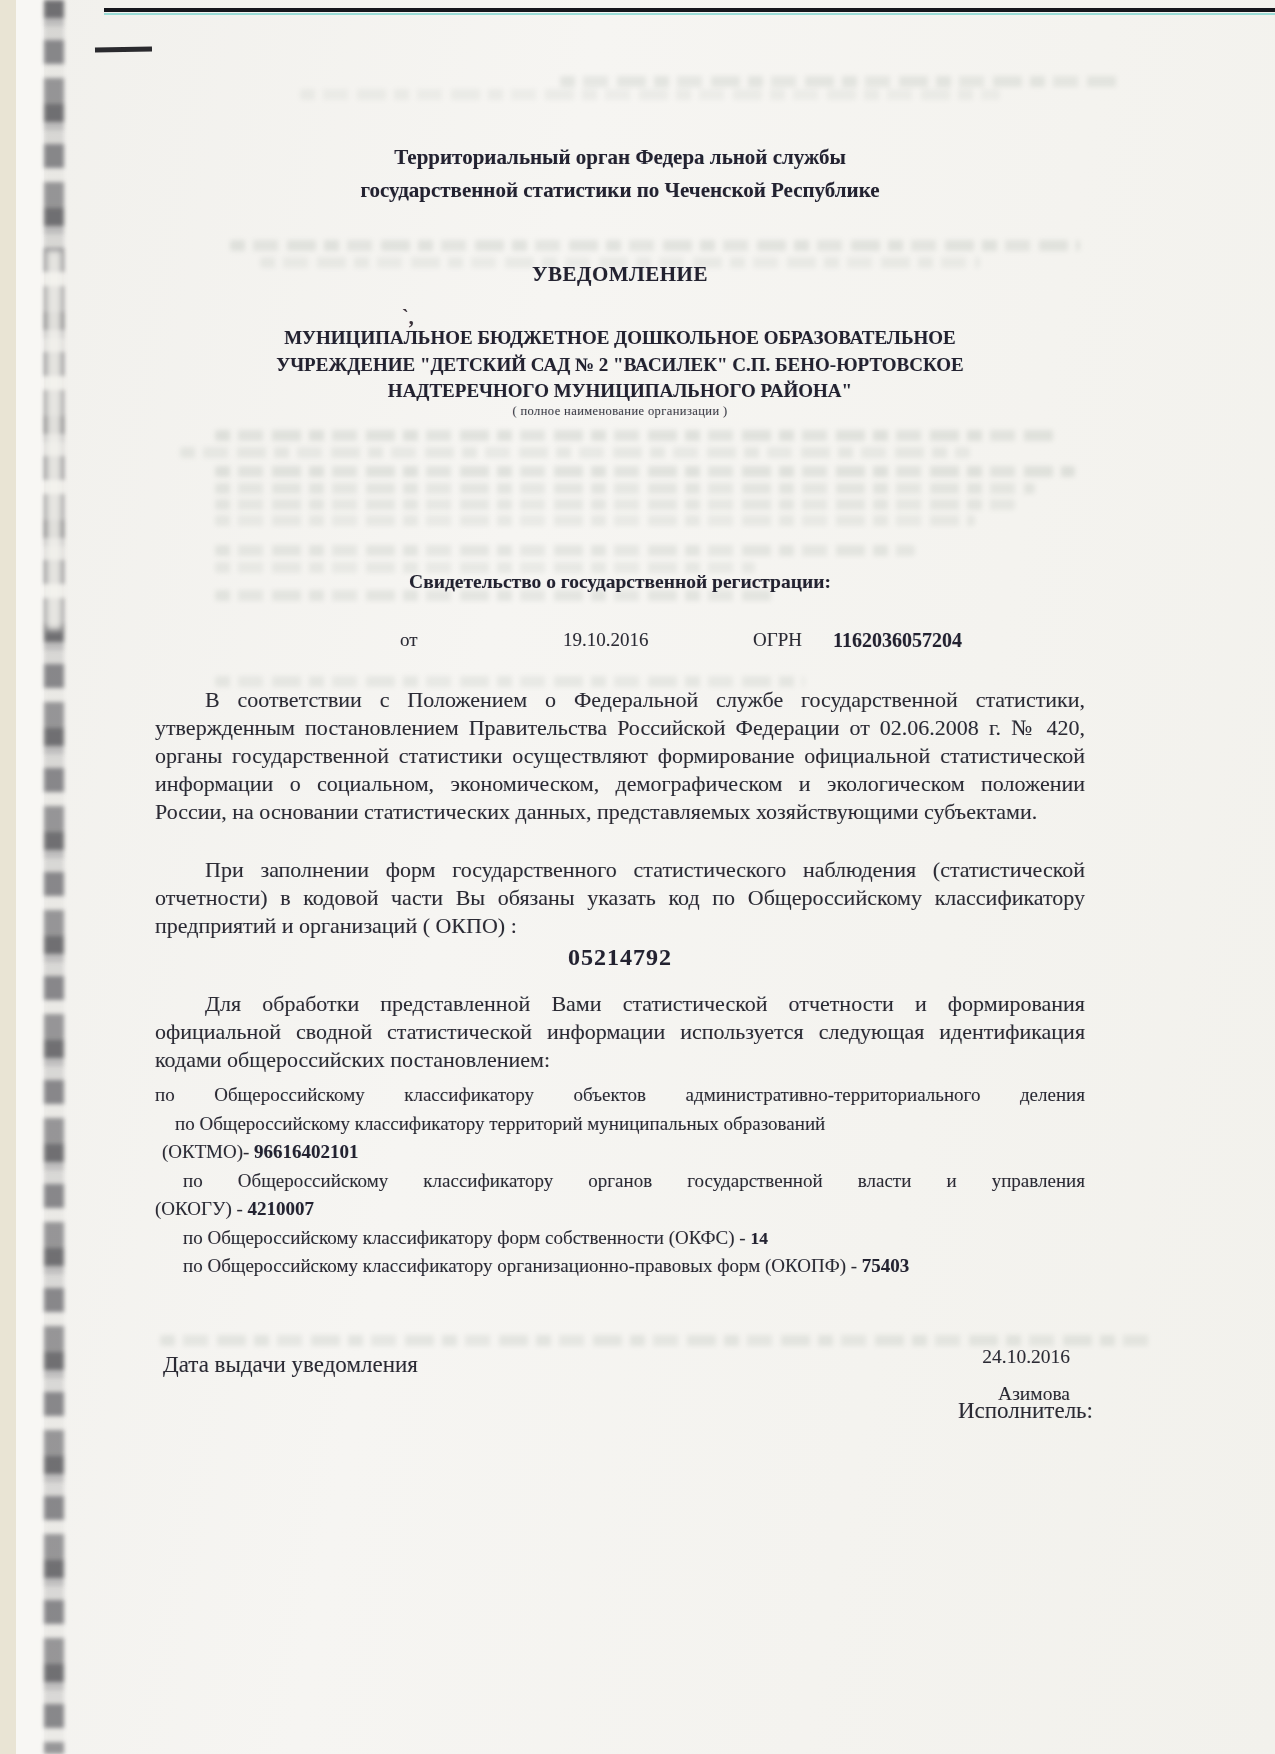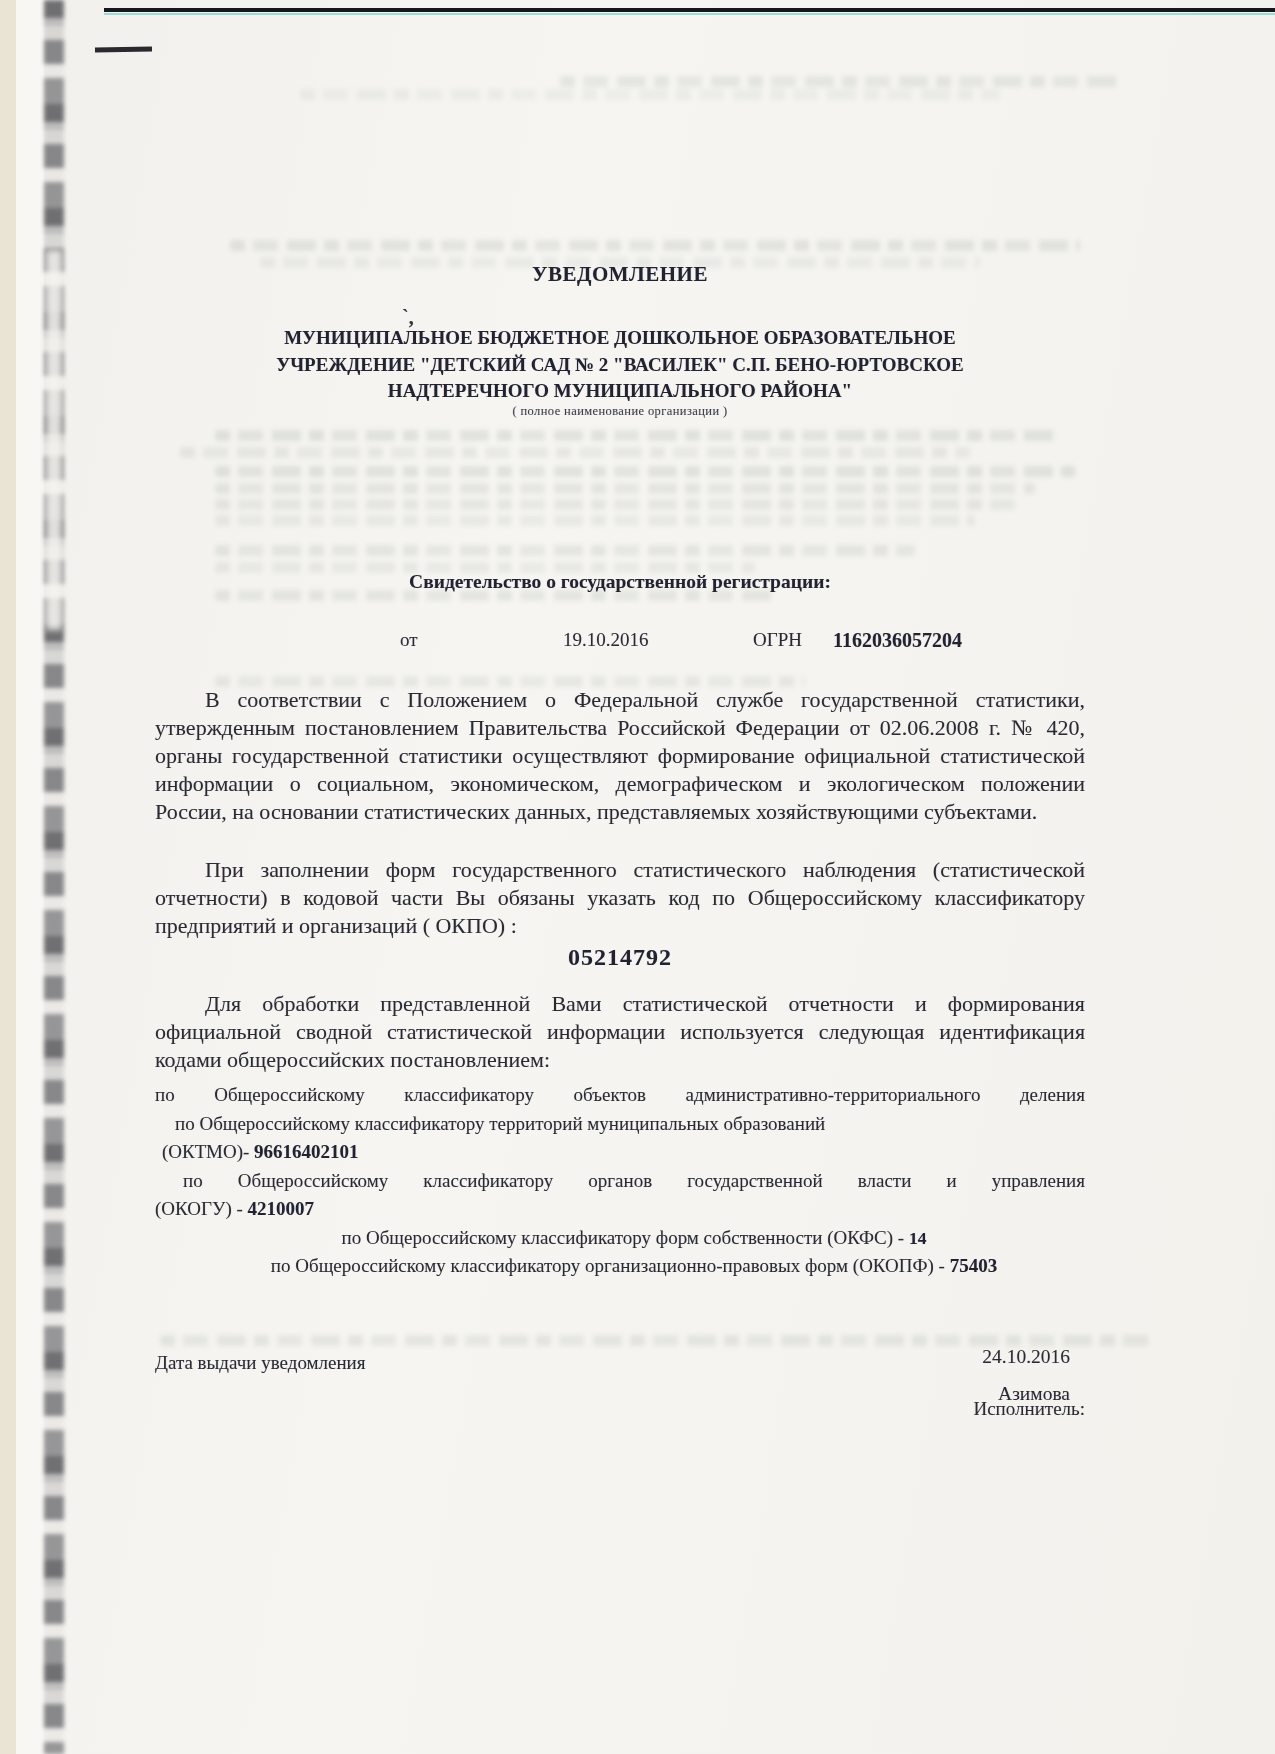--- a/index.html
+++ b/index.html
@@ -50,25 +50,25 @@
   .org{font-size:19px;font-weight:bold;line-height:26.5px;color:#232230;}
   .caption{font-size:12.5px;letter-spacing:0.4px;color:#3c3b44;}
   .reg-h{font-size:19.5px;font-weight:bold;color:#232230;}
   .reg-row{height:30px;font-size:19px;}
   .reg-row span{position:absolute;top:0;}
   .body-p{font-size:22px;line-height:28px;text-align:justify;text-indent:50px;}
   .okpo{font-size:24px;font-weight:bold;letter-spacing:1px;color:#232230;}
   .cls-line{font-size:19px;line-height:28.5px;white-space:normal;}
   .stretch{text-align:justify;text-align-last:justify;}
   .ind20{padding-left:20px;}
-  .ind28{padding-left:28px;text-align:center;}
+  .ind28{padding-left:28px;}
   .ind6{padding-left:7px;}
   .code{font-weight:bold;color:#232230;}
   .code-sm{font-weight:bold;font-size:17.5px;color:#232230;}
-  .foot{font-size:19px;}
+  .foot{font-size:23px;margin-left:8px;}
   .foot-r{position:absolute;right:205px;text-align:right;font-size:19.5px;}
 </style>
 </head>
 <body>
 
 <div class="doc">
 
   <div class="edge-cream"></div>
   <div class="edge-gap"></div>
   <div class="edge-smudge"></div>
@@ -87,20 +87,24 @@
   <div class="ghost" style="left:215px;top:466px;width:860px;opacity:.36;"></div>
   <div class="ghost" style="left:215px;top:483px;width:820px;opacity:.3;"></div>
   <div class="ghost" style="left:215px;top:499px;width:800px;opacity:.28;"></div>
   <div class="ghost" style="left:215px;top:515px;width:760px;opacity:.24;"></div>
   <div class="ghost" style="left:215px;top:545px;width:700px;opacity:.3;"></div>
   <div class="ghost" style="left:215px;top:562px;width:540px;opacity:.24;"></div>
   <div class="ghost" style="left:215px;top:590px;width:560px;opacity:.3;"></div>
   <div class="ghost" style="left:215px;top:676px;width:590px;opacity:.26;"></div>
   <div class="ghost" style="left:160px;top:1335px;width:990px;opacity:.3;"></div>
 
+  <div class="abs center hdr" style="top:141px;">
+    <div>Территориальный орган Федера льной службы</div>
+    <div>государственной статистики по Чеченской Республике</div>
+  </div>
 
   <div class="abs center doc-title" style="top:262px;">УВЕДОМЛЕНИЕ</div>
 
   <div class="abs center org" style="top:325px;">
     <div>МУНИЦИПАЛЬНОЕ БЮДЖЕТНОЕ ДОШКОЛЬНОЕ ОБРАЗОВАТЕЛЬНОЕ</div>
     <div>УЧРЕЖДЕНИЕ "ДЕТСКИЙ САД № 2 "ВАСИЛЕК" С.П. БЕНО-ЮРТОВСКОЕ</div>
     <div>НАДТЕРЕЧНОГО МУНИЦИПАЛЬНОГО РАЙОНА"</div>
   </div>
   <div class="abs center caption" style="top:404px;">( полное наименование организации )</div>
 

